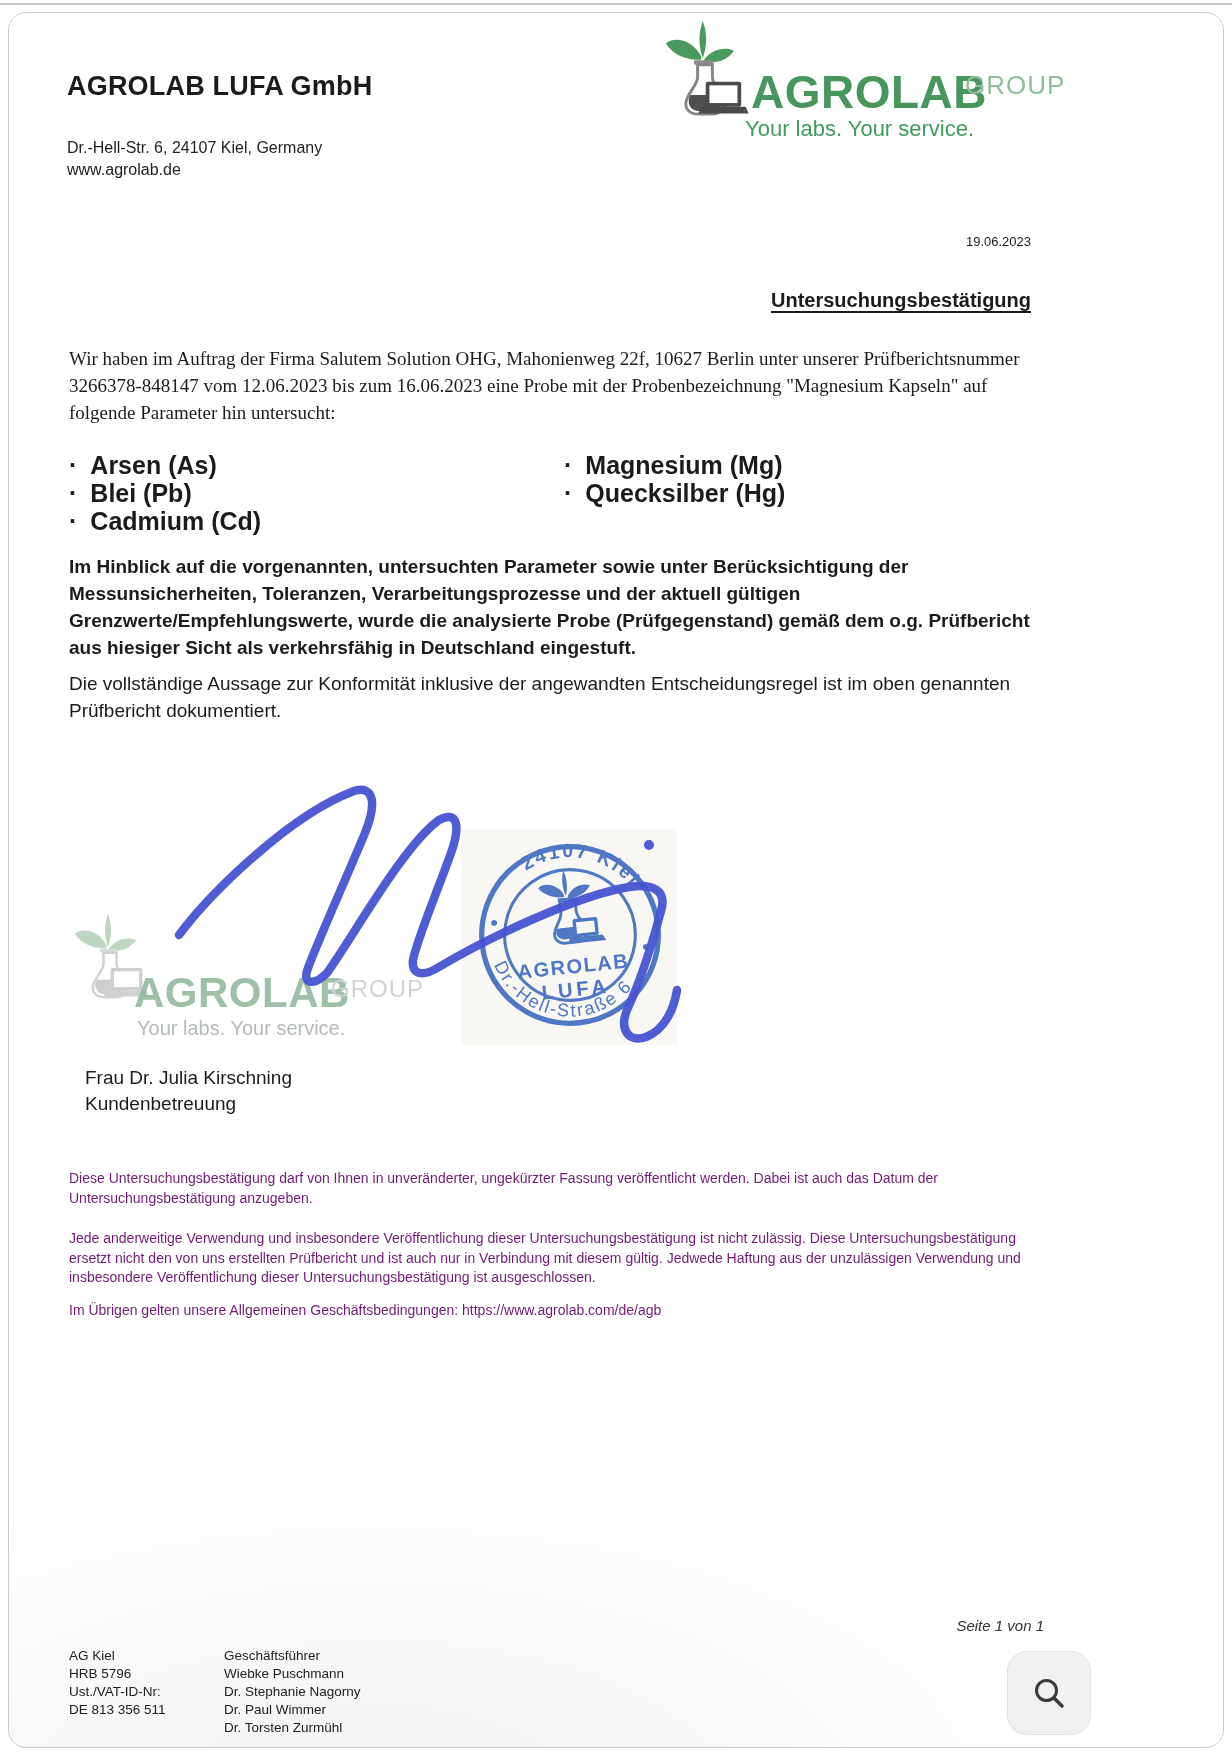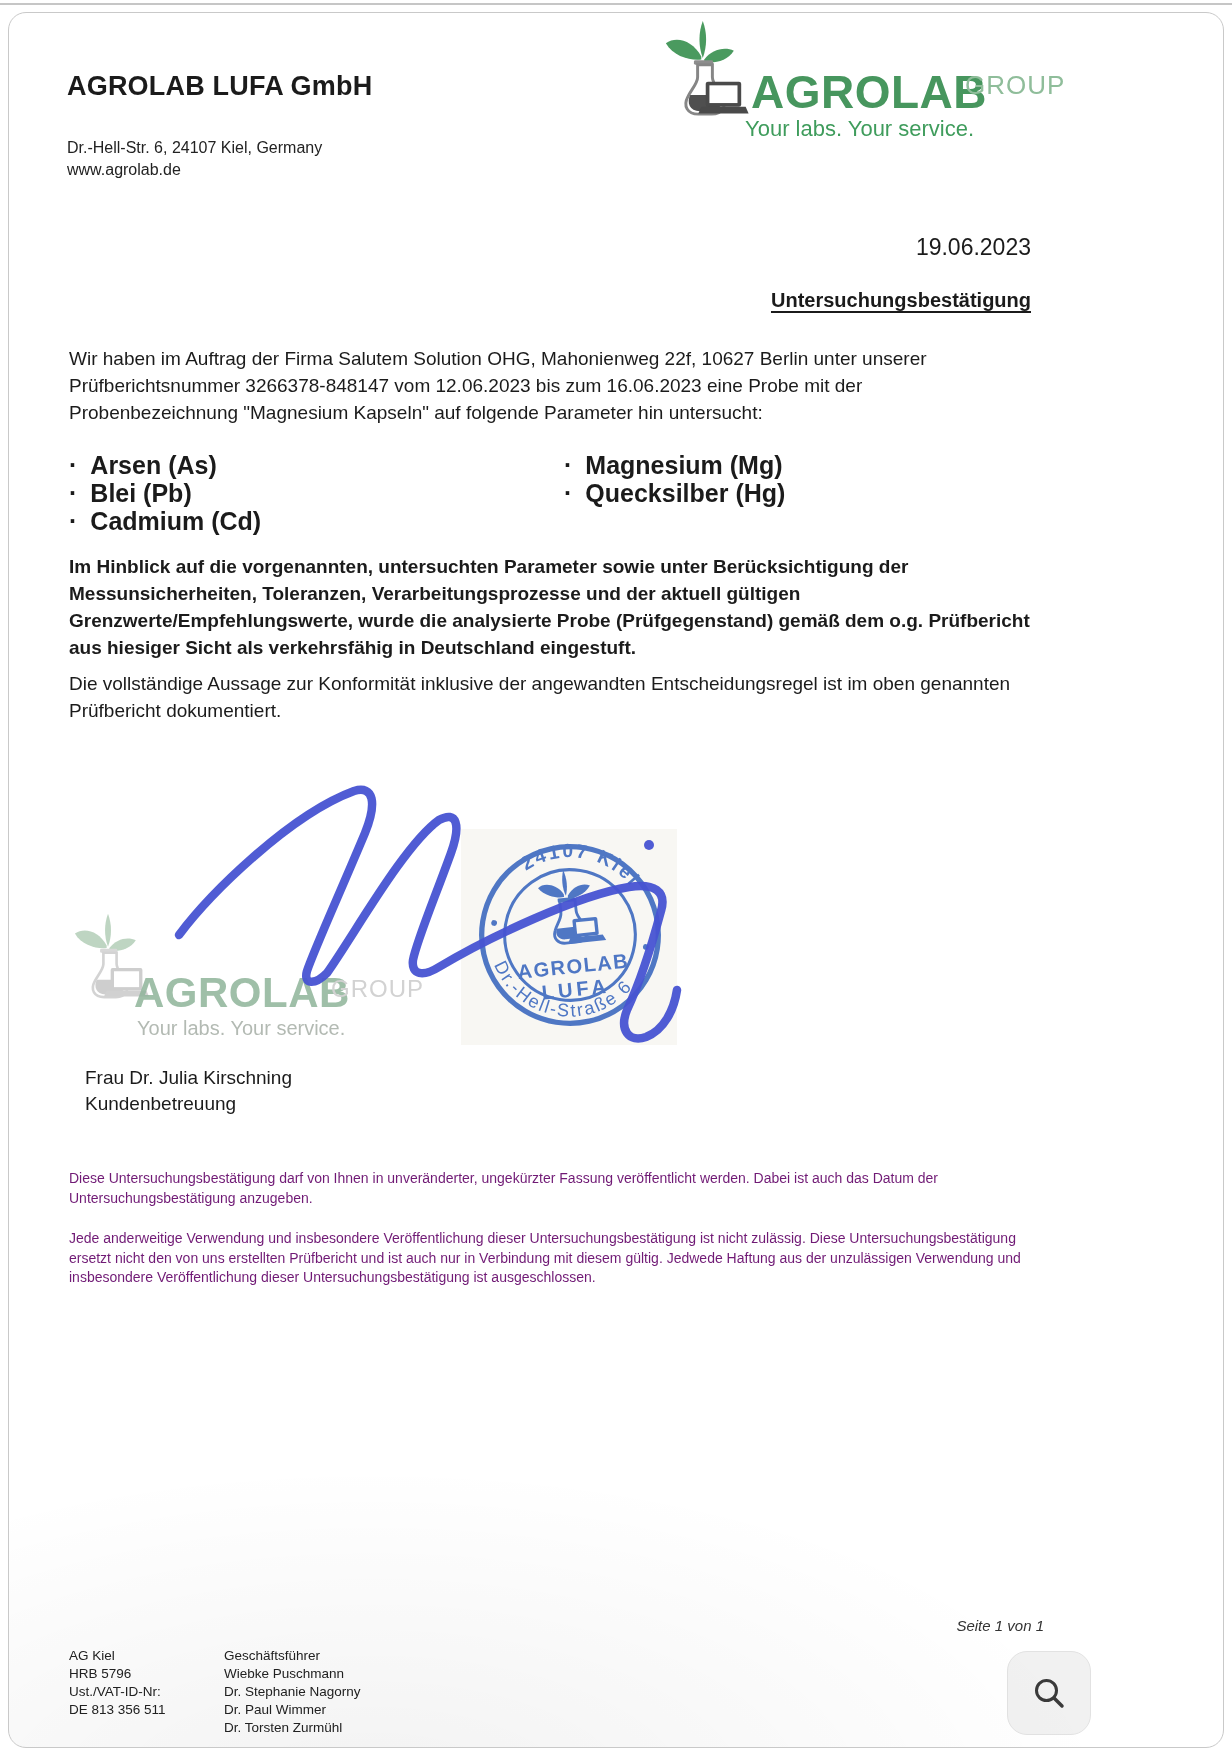--- a/index.html
+++ b/index.html
@@ -38,28 +38,28 @@
   .logo-tagline{position:absolute;left:736px;top:103px;font-size:22px;color:var(--tagline-green);}
   
   .logo-icon .leaf{fill:#4a9a5f;}
   .logo-icon .fl-lip{fill:#8d8d8d;}
   .logo-icon .fl-body{fill:#ffffff;stroke:#868686;stroke-width:4;}
   .logo-icon .fl-liquid{fill:#4f4f4f;}
   .logo-icon .lp-screen{fill:#4a4a4a;}
   .logo-icon .lp-inner{fill:#ffffff;}
   .logo-icon .lp-base{fill:#4a4a4a;}
   
-  .doc-date{position:absolute;left:60px;top:221px;width:962px;text-align:right;font-size:23px;}
+  .doc-date{position:absolute;left:60px;top:221px;width:962px;text-align:right;font-size:13px;}
   .doc-title{
     position:absolute;left:60px;top:276px;width:962px;text-align:right;
     font-size:20px;font-weight:700;text-decoration:underline;text-decoration-thickness:2px;text-underline-offset:4px;
   }
   
   .body-par{position:absolute;left:60px;width:963px;font-size:19px;line-height:27px;}
-  .intro{top:332px;}
+  .intro{top:332px;font-family:Liberation Serif, serif;}
   .assessment{top:540px;font-weight:700;}
   .conformity{top:657px;}
   .param-col{position:absolute;top:438px;list-style:none;}
   .param-col.left{left:60px;}
   .param-col.right{left:555px;}
   .param-col li{font-size:25px;font-weight:700;line-height:28px;display:flex;}
   .param-col li::before{content:"·";font-weight:700;margin-right:13px;}
   
   .scan-patch{position:absolute;left:452px;top:816px;width:216px;height:216px;background:#f8f7f3;}
   .wm-icon{position:absolute;left:58px;top:893px;width:86px;height:112px;opacity:.8;}
@@ -196,20 +196,21 @@
     <circle cx="500" cy="70" r="5" fill="var(--signature-blue,#4753d2)" opacity="0.95"></circle>
   </svg>
 
   <div class="signer">
     <div>Frau Dr. Julia Kirschning</div>
     <div>Kundenbetreuung</div>
   </div>
 
   <p class="legal p1">Diese Untersuchungsbestätigung darf von Ihnen in unveränderter, ungekürzter Fassung veröffentlicht werden. Dabei ist auch das Datum der Untersuchungsbestätigung anzugeben.</p>
   <p class="legal p2">Jede anderweitige Verwendung und insbesondere Veröffentlichung dieser Untersuchungsbestätigung ist nicht zulässig. Diese Untersuchungsbestätigung ersetzt nicht den von uns erstellten Prüfbericht und ist auch nur in Verbindung mit diesem gültig. Jedwede Haftung aus der unzulässigen Verwendung und insbesondere Veröffentlichung dieser Untersuchungsbestätigung ist ausgeschlossen.</p>
+  <p class="legal p3">Im Übrigen gelten unsere Allgemeinen Geschäftsbedingungen: https://www.agrolab.com/de/agb</p>
 
   <div class="page-indicator">Seite 1 von 1</div>
 
   <div class="footer-col registry">
     <div>AG Kiel</div>
     <div>HRB 5796</div>
     <div>Ust./VAT-ID-Nr:</div>
     <div>DE 813 356 511</div>
   </div>
   <div class="footer-col management">

